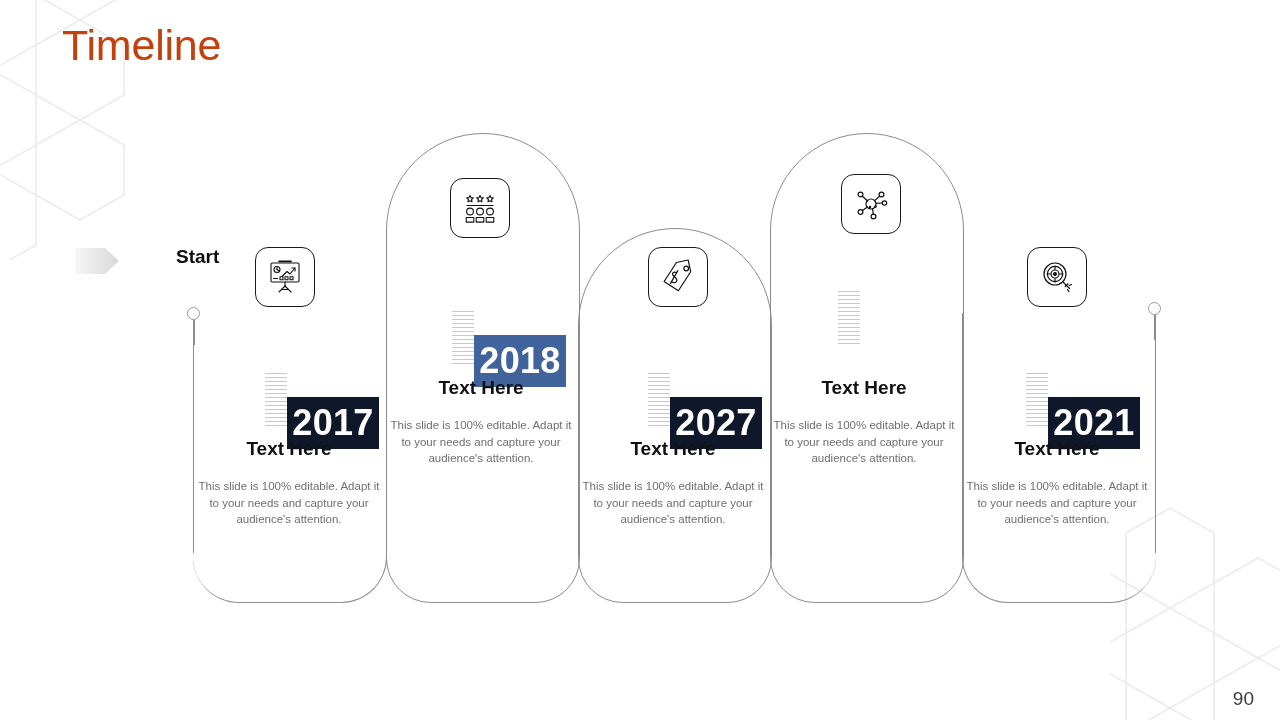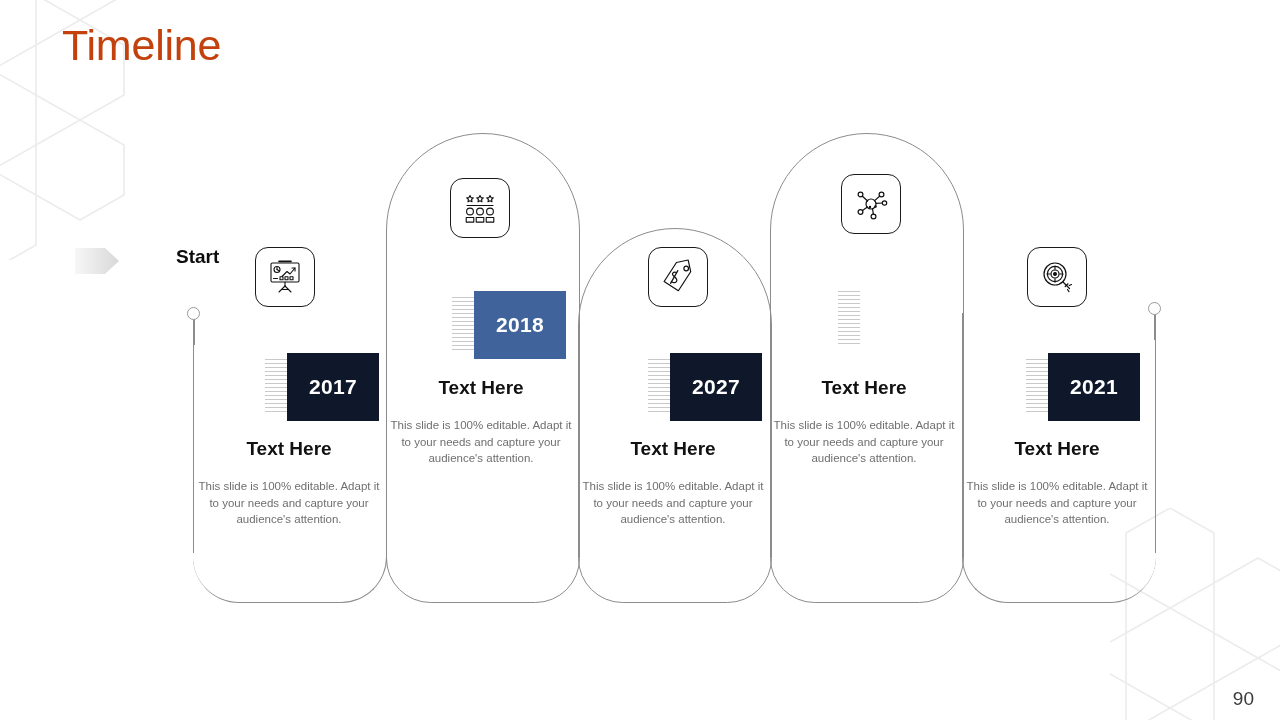--- a/index.html
+++ b/index.html
@@ -126,28 +126,29 @@
     height: 56px;
     align-self: center;
     background-image: repeating-linear-gradient(
       to bottom,
       #c9c9c9 0px, #c9c9c9 1px,
       #ffffff 1px, #ffffff 4px
     );
   }
   .year-chip {
     width: 92px;
-    height: 68px;
+    height: 52px;
     display: flex;
     align-items: center;
     justify-content: center;
-    font-size: 21px;
+    font-size: 36px;
     font-weight: bold;
     color: #ffffff;
     letter-spacing: 0.3px;
+    margin-top: 44px;
   }
   .year-chip.red { background: #0f172a; }
   .year-chip.blue { background: #40639b; }
 
   
   .col-text {
     position: absolute;
     width: 190px;
     text-align: center;
     z-index: 5;

